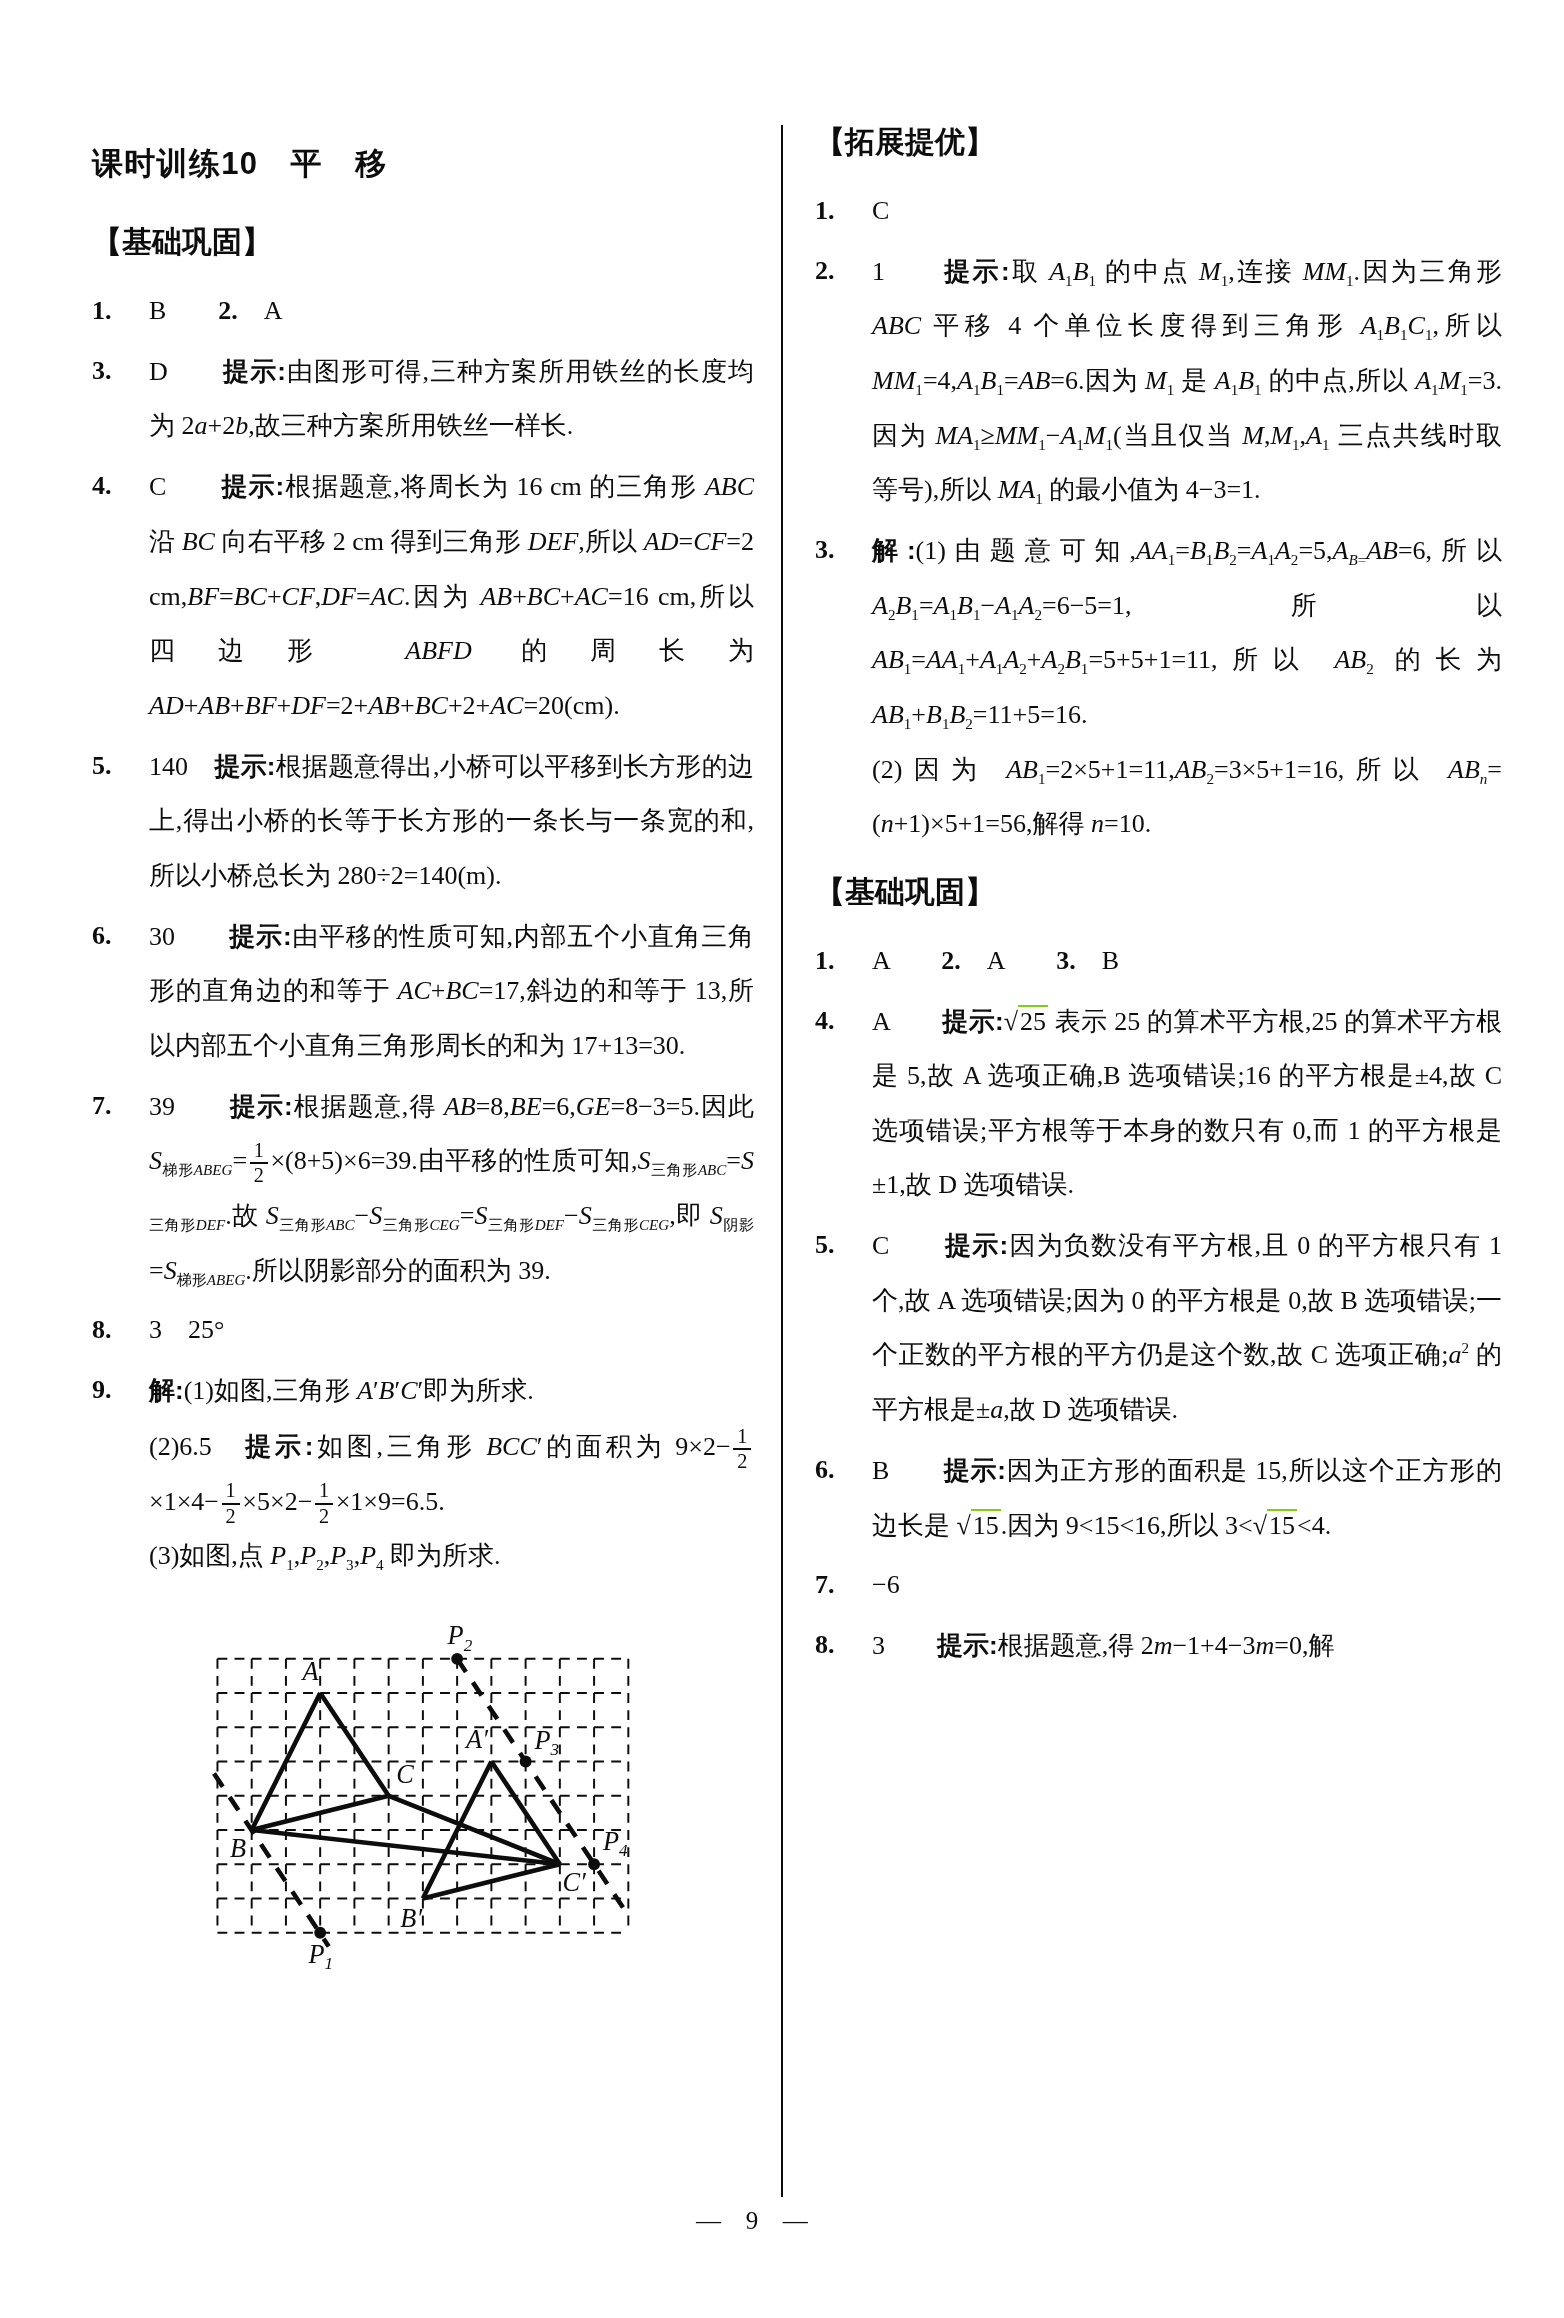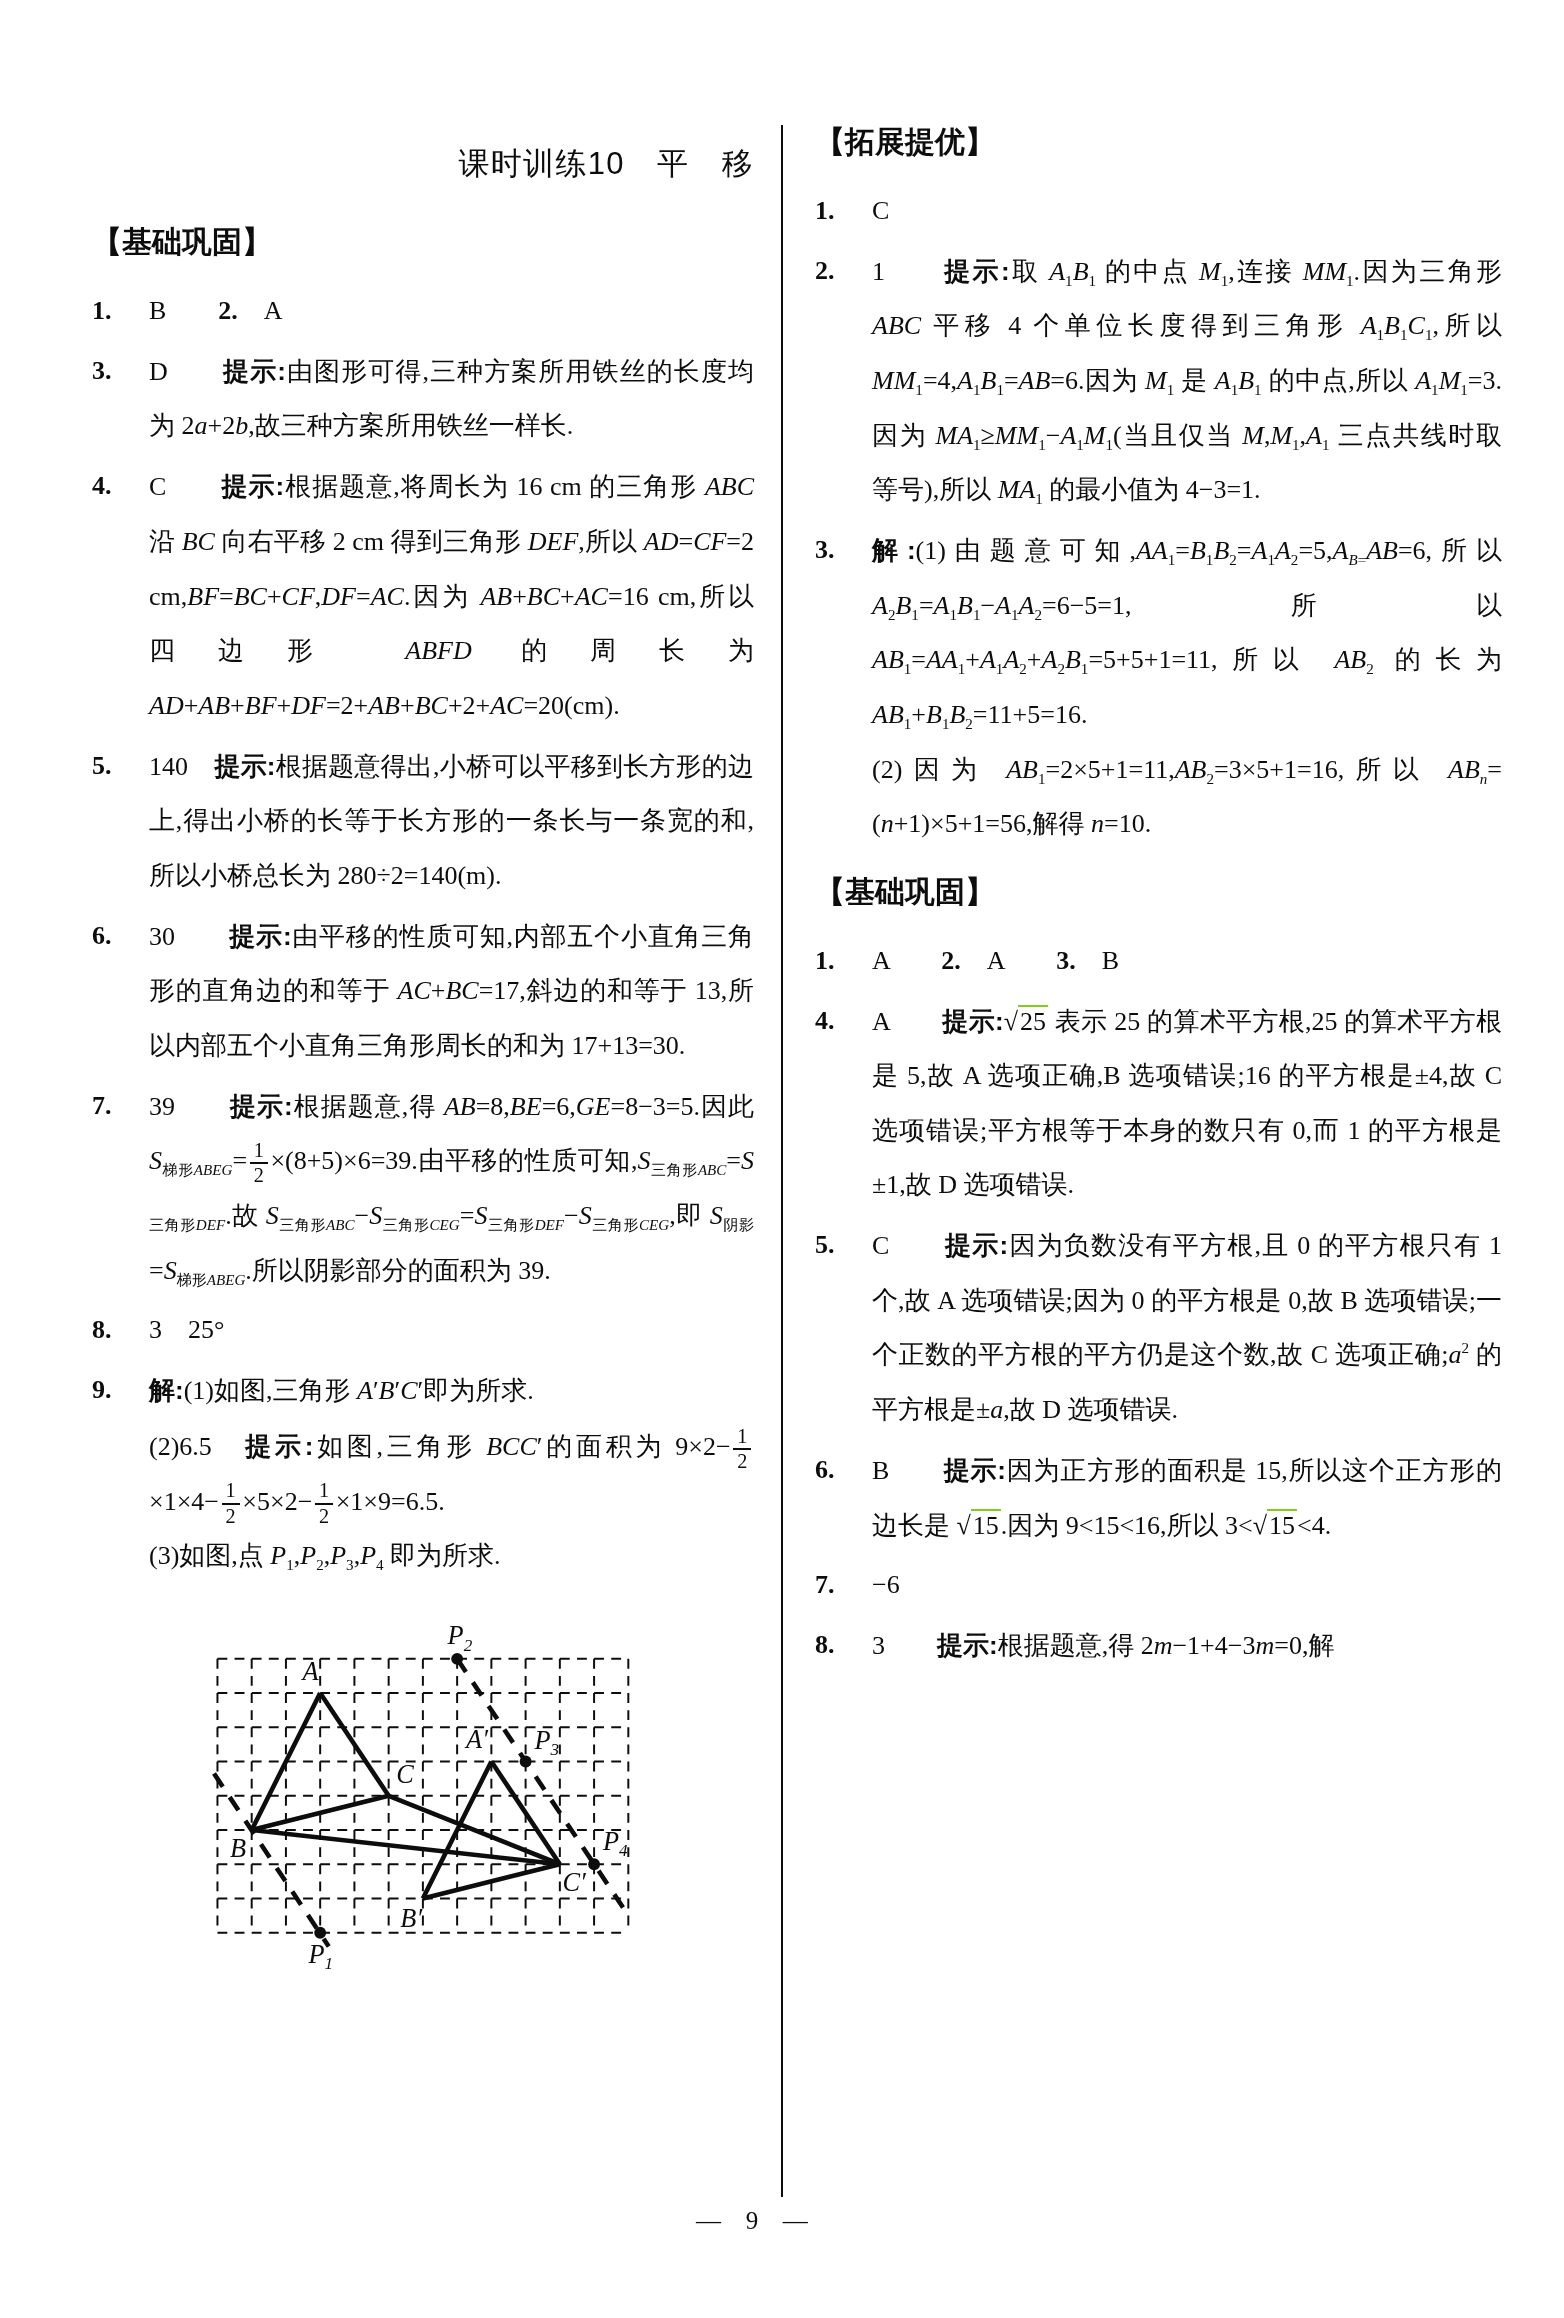--- a/index.html
+++ b/index.html
@@ -2,22 +2,22 @@
 <html style="font-size:10.5px"><head>
 <meta charset="utf-8">
 <style>
   html,body{margin:0;padding:0;background:#e8e8e8;}
   #page{position:relative;width:1564px;height:2319px;background:#ffffff;color:#0d0d0d;
         font-family:"Liberation Serif","DejaVu Serif",serif;font-size:26px;line-height:2.1;
         overflow:hidden;}
   .col{position:absolute;text-align:justify;}
   #col-left{left:92px;top:135px;width:662px;}
   #col-right{left:815px;top:111px;width:687px;}
-  .lesson-title{font-family:"Liberation Sans","DejaVu Sans",sans-serif;font-weight:400;
-        font-size:31px;text-align:right;line-height:1.4;margin:6.6px 0 34px 0;letter-spacing:1.3px;}
+  .lesson-title{font-family:"Liberation Sans","DejaVu Sans",sans-serif;font-weight:700;
+        font-size:31px;text-align:left;line-height:1.4;margin:6.6px 0 34px 0;letter-spacing:1.3px;}
   .chapter-title{font-family:"Liberation Sans","DejaVu Sans",sans-serif;font-weight:700;
         font-size:36px;text-align:center;line-height:1.3;margin:42px 0 34px 0;letter-spacing:1.3px;}
   .sect{font-family:"Liberation Sans","DejaVu Sans",sans-serif;font-weight:800;
         font-size:30px;line-height:1.5;margin:17px 0 20px 0;}
   .item{display:flex;margin-bottom:5.3px;}
   .item .no{flex:0 0 57px;font-weight:700;}
   .item .body{flex:1;}
   .body b{font-family:"Liberation Serif","DejaVu Serif",serif;margin-top:24px;}
   .body .hei{font-family:"Liberation Sans","DejaVu Sans",sans-serif;font-weight:700;}
   .body i{font-family:"Liberation Serif","DejaVu Serif",serif;font-style:italic;}

